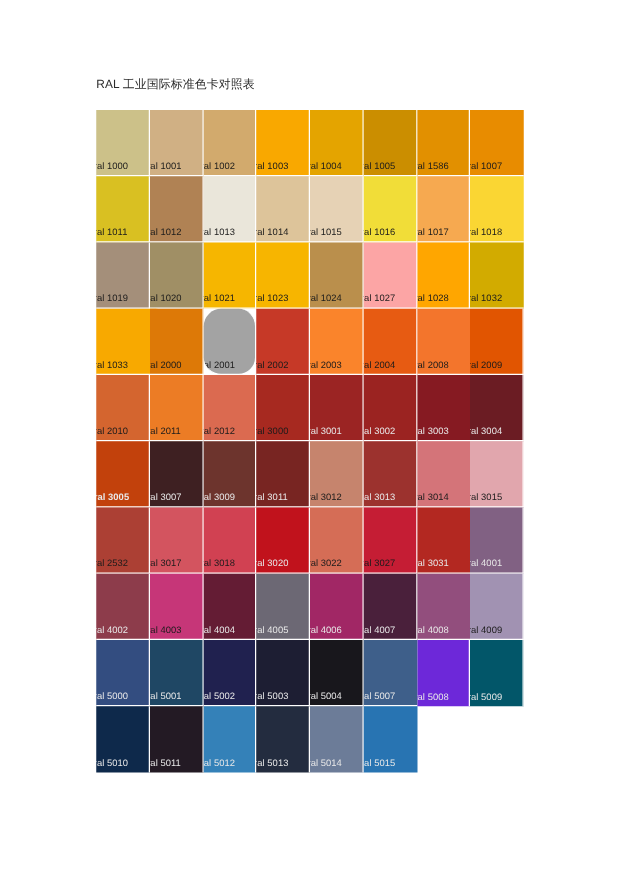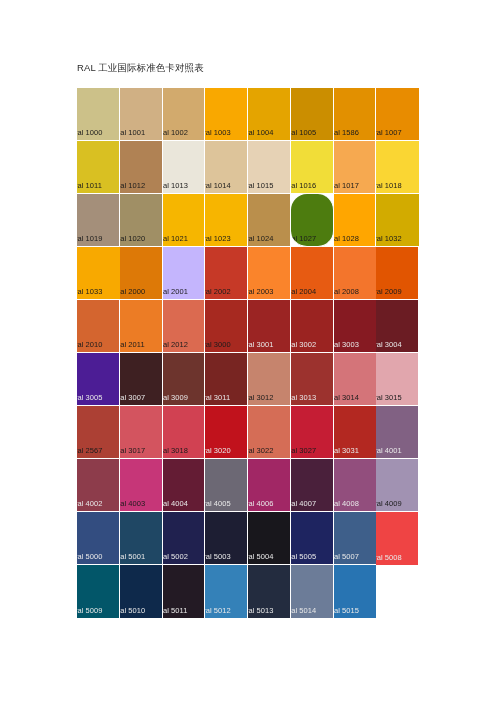--- a/index.html
+++ b/index.html
@@ -125,36 +125,36 @@
       </div>
       <div class="swatch" style="background: rgb(246, 182, 0);">
         <span class="swatch-label lbl-dark">ral 1021</span>
       </div>
       <div class="swatch" style="background: rgb(247, 181, 0);">
         <span class="swatch-label lbl-dark">ral 1023</span>
       </div>
       <div class="swatch" style="background: rgb(186, 143, 76);">
         <span class="swatch-label lbl-dark">ral 1024</span>
       </div>
-      <div class="swatch" style="background: #4d7c0f; border-radius: 16px;">
+      <div class="swatch" style="background: #fca5a5;">
         <span class="swatch-label lbl-dark">ral 1027</span>
       </div>
       <div class="swatch" style="background: rgb(255, 166, 0);">
         <span class="swatch-label lbl-dark">ral 1028</span>
       </div>
       <div class="swatch" style="background: rgb(210, 171, 0); border-right: none;">
         <span class="swatch-label lbl-dark">ral 1032</span>
       </div>
       <div class="swatch" style="background: rgb(248, 169, 0); padding-left: 48px;">
         <span class="swatch-label lbl-dark">ral 1033</span>
       </div>
       <div class="swatch" style="background: rgb(221, 121, 7);">
         <span class="swatch-label lbl-dark">ral 2000</span>
       </div>
-      <div class="swatch" style="background: #c4b5fd;">
+      <div class="swatch" style="background: #a3a3a3; border-radius: 14px;">
         <span class="swatch-label lbl-dark">ral 2001</span>
       </div>
       <div class="swatch" style="background: rgb(198, 57, 39);">
         <span class="swatch-label lbl-dark">ral 2002</span>
       </div>
       <div class="swatch" style="background: rgb(250, 132, 43);">
         <span class="swatch-label lbl-dark">ral 2003</span>
       </div>
       <div class="swatch" style="background: rgb(231, 91, 18);">
         <span class="swatch-label lbl-dark">ral 2004</span>
@@ -182,21 +182,21 @@
       </div>
       <div class="swatch" style="background: rgb(155, 35, 33);">
         <span class="swatch-label lbl-light">ral 3002</span>
       </div>
       <div class="swatch" style="background: rgb(134, 26, 34); border-right: none;">
         <span class="swatch-label lbl-light">ral 3003</span>
       </div>
       <div class="swatch" style="background: rgb(107, 28, 35);">
         <span class="swatch-label lbl-light">ral 3004</span>
       </div>
-      <div class="swatch" style="background: #4c1d95;">
+      <div class="swatch" style="background: #c2410c; font-weight: bold;">
         <span class="swatch-label lbl-light">ral 3005</span>
       </div>
       <div class="swatch" style="background: rgb(62, 32, 34);">
         <span class="swatch-label lbl-light">ral 3007</span>
       </div>
       <div class="swatch" style="background: rgb(109, 52, 45);">
         <span class="swatch-label lbl-light">ral 3009</span>
       </div>
       <div class="swatch" style="background: rgb(120, 37, 34);">
         <span class="swatch-label lbl-light">ral 3011</span>
@@ -207,21 +207,21 @@
       <div class="swatch" style="background: rgb(156, 50, 46);">
         <span class="swatch-label lbl-light">ral 3013</span>
       </div>
       <div class="swatch" style="background: rgb(212, 116, 121); border-right: none;">
         <span class="swatch-label lbl-dark">ral 3014</span>
       </div>
       <div class="swatch" style="background: rgb(225, 166, 173);">
         <span class="swatch-label lbl-dark">ral 3015</span>
       </div>
       <div class="swatch" style="background: rgb(172, 64, 52);">
-        <span class="swatch-label lbl-dark">ral 2567</span>
+        <span class="swatch-label lbl-dark">ral 2532</span>
       </div>
       <div class="swatch" style="background: rgb(211, 84, 95);">
         <span class="swatch-label lbl-dark">ral 3017</span>
       </div>
       <div class="swatch" style="background: rgb(209, 65, 82);">
         <span class="swatch-label lbl-dark">ral 3018</span>
       </div>
       <div class="swatch" style="background: rgb(193, 18, 28);">
         <span class="swatch-label lbl-light">ral 3020</span>
       </div>
@@ -269,27 +269,24 @@
       </div>
       <div class="swatch" style="background: rgb(32, 33, 79);">
         <span class="swatch-label lbl-light">ral 5002</span>
       </div>
       <div class="swatch" style="background: rgb(29, 30, 51);">
         <span class="swatch-label lbl-light">ral 5003</span>
       </div>
       <div class="swatch" style="background: rgb(24, 23, 28);">
         <span class="swatch-label lbl-light">ral 5004</span>
       </div>
-      <div class="swatch" style="background: rgb(30, 36, 96);">
-        <span class="swatch-label lbl-light">ral 5005</span>
-      </div>
       <div class="swatch" style="background: rgb(62, 95, 138); border-right: none;">
         <span class="swatch-label lbl-light">ral 5007</span>
       </div>
-      <div class="swatch" style="background: #ef4444; border-bottom: none;">
+      <div class="swatch" style="background: #6d28d9; border-bottom: none;">
         <span class="swatch-label lbl-light">ral 5008</span>
       </div>
       <div class="swatch" style="background: rgb(2, 86, 105); border-bottom: none;">
         <span class="swatch-label lbl-light">ral 5009</span>
       </div>
       <div class="swatch" style="background: rgb(14, 41, 75); border-bottom: none;">
         <span class="swatch-label lbl-light">ral 5010</span>
       </div>
       <div class="swatch" style="background: rgb(35, 26, 36); border-bottom: none;">
         <span class="swatch-label lbl-light">ral 5011</span>

